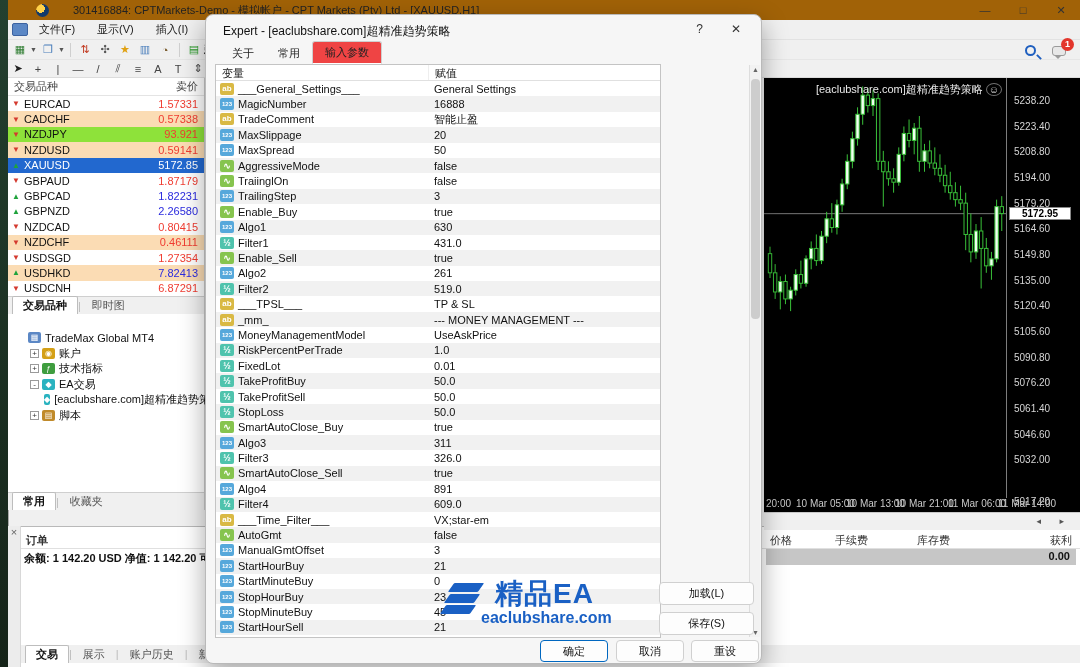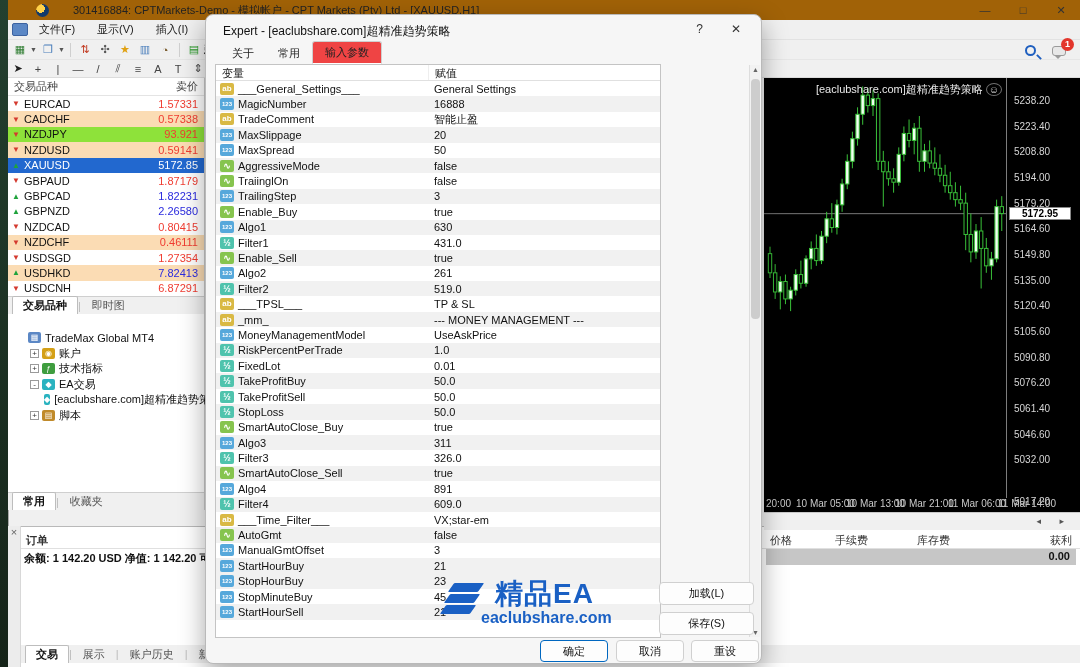--- a/index.html
+++ b/index.html
@@ -687,20 +687,27 @@
           </span>
     <span class="c2">3</span>
         </div>
         <div class="prow alt">
     <span class="c1">
             <span class="pbadge" style="background:#56a8db;font-size:6px;line-height:12px">123</span>
       <span>StartHourBuy</span>
           </span>
     <span class="c2">21</span>
         </div>
+        <div class="prow ">
+    <span class="c1">
+            <span class="pbadge" style="background:#56a8db;font-size:6px;line-height:12px">123</span>
+      <span>StartMinuteBuy</span>
+          </span>
+    <span class="c2">0</span>
+        </div>
         <div class="prow alt">
     <span class="c1">
             <span class="pbadge" style="background:#56a8db;font-size:6px;line-height:12px">123</span>
       <span>StopHourBuy</span>
           </span>
     <span class="c2">23</span>
         </div>
         <div class="prow ">
     <span class="c1">
             <span class="pbadge" style="background:#56a8db;font-size:6px;line-height:12px">123</span>

